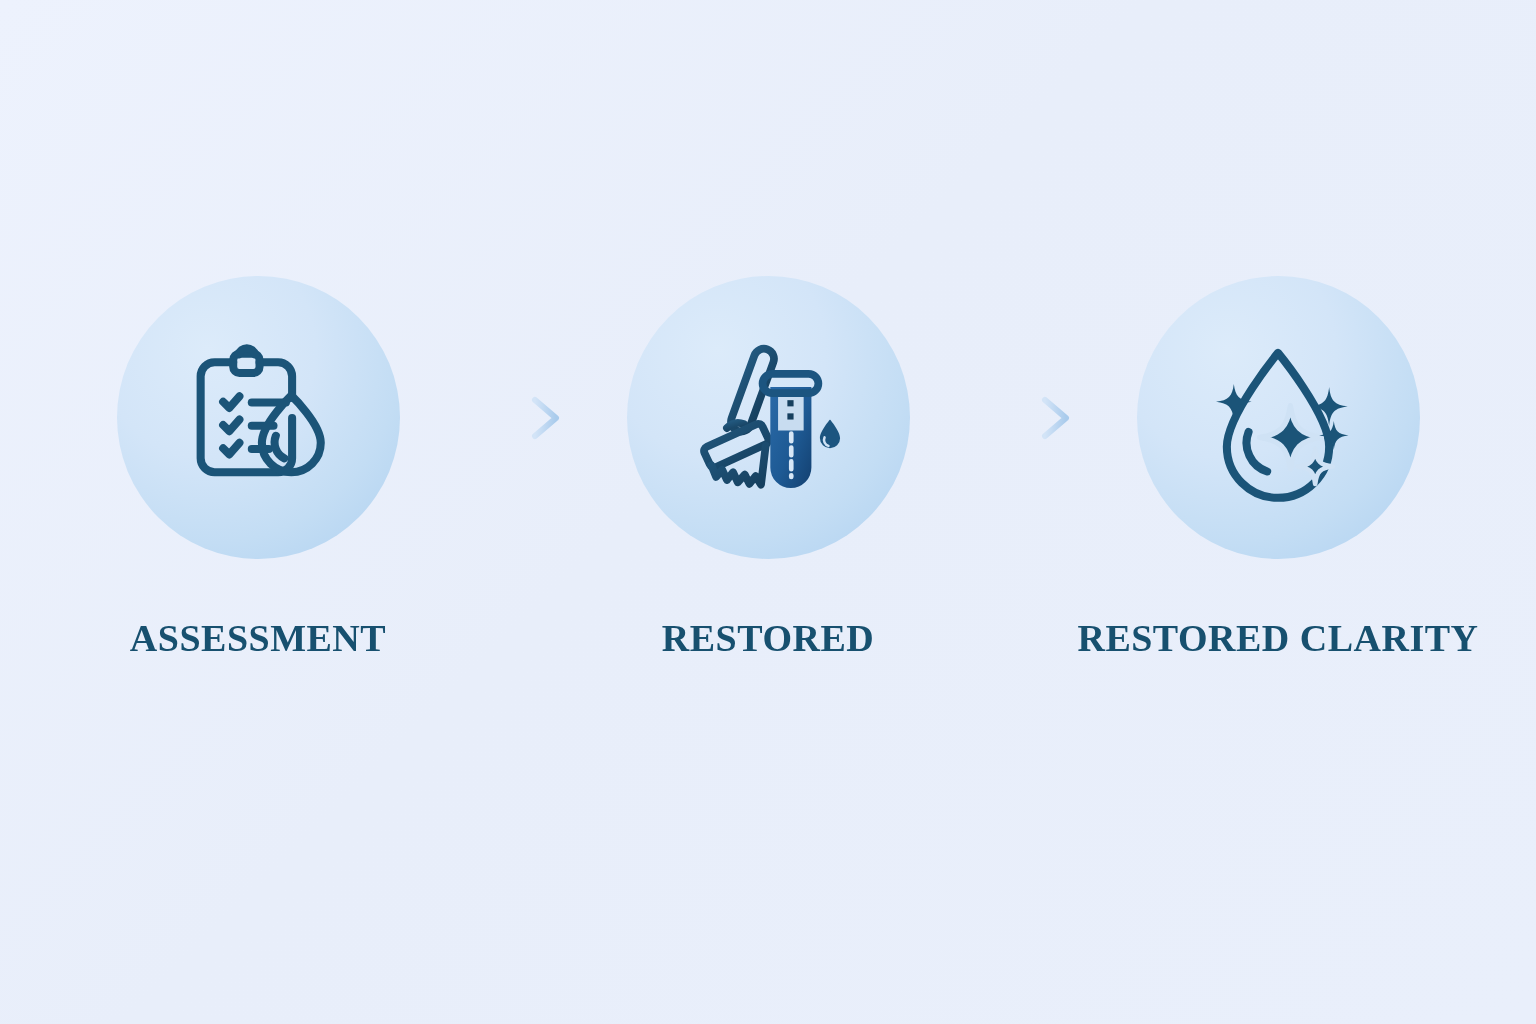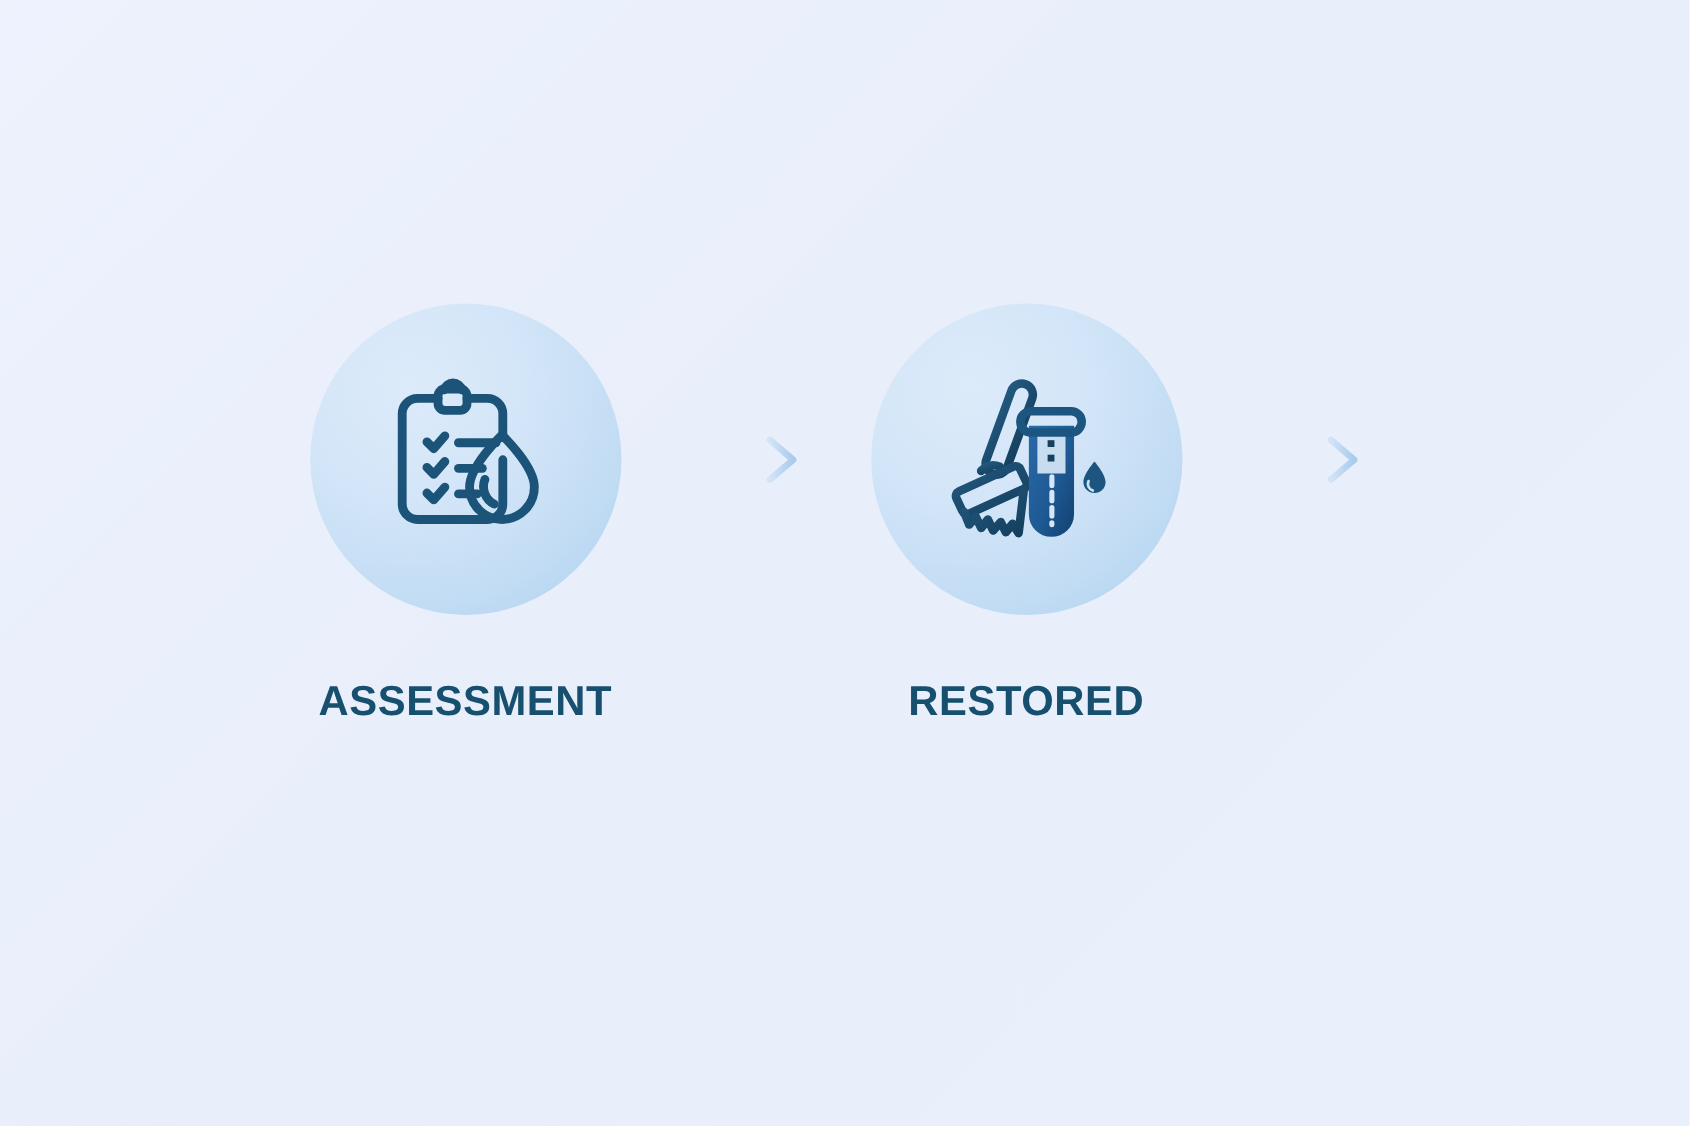--- a/index.html
+++ b/index.html
@@ -25,20 +25,21 @@
   .process-row {
     position: absolute;
     left: 0;
     top: 276px;
     width: 1536px;
     height: 400px;
     display: flex;
     flex-direction: row;
     align-items: flex-start;
     justify-content: center;
+    font-family: Liberation Serif, serif;
   }
 
   .step {
     width: 330px;
     display: flex;
     flex-direction: column;
     align-items: center;
   }
 
   .step-badge {
@@ -188,15 +189,41 @@
             <stop offset="100%" stop-color="#a9cbec"></stop>
           </linearGradient>
         </defs>
         <g fill="none" stroke="url(#arrowGrad2)" stroke-width="6" stroke-linecap="round" stroke-linejoin="round">
           <path d="M4 26 H96"></path>
           <path d="M76 8 L97 26 L76 44"></path>
         </g>
       </svg>
     </div>
 
+    <div class="step">
+      <div class="step-badge">
+        <svg viewBox="0 0 120 120">
+
+          <path d="M60 18 C60 18 27 58 27 78.5 A33 33 0 0 0 93 78.5 C93 58 60 18 60 18 Z" fill="none" stroke="#1b5478" stroke-width="5.2" stroke-linecap="round" stroke-linejoin="round"></path>
+
+          <path d="M41 69 a19.5 19.5 0 0 0 12 25.5" fill="none" stroke="#1b5478" stroke-width="5.2" stroke-linecap="round"></path>
+
+          <path d="M68 52 C70 66 74.5 70.5 88 72.5 C74.5 74.5 70 79 68 93
+                   C66 79 61.5 74.5 48 72.5 C61.5 70.5 66 66 68 52 Z" fill="#1b5478" stroke="#cfe2f5" stroke-width="3.4" stroke-linejoin="round"></path>
+
+          <path d="M31.5 38 C32.5 46 35 48.5 43 49.5 C35 50.5 32.5 53 31.5 61
+                   C30.5 53 28 50.5 20 49.5 C28 48.5 30.5 46 31.5 38 Z" fill="#1b5478"></path>
+
+          <path d="M93 40 C94 49 96.5 51.5 105 52.5 C96.5 53.5 94 56 93 65
+                   C92 56 89.5 53.5 81 52.5 C89.5 51.5 92 49 93 40 Z" fill="#1b5478"></path>
+
+          <path d="M96 62 C96.8 68.5 98.8 70.5 105.5 71.3 C98.8 72.1 96.8 74.1 96 80.6
+                   C95.2 74.1 93.2 72.1 86.5 71.3 C93.2 70.5 95.2 68.5 96 62 Z" fill="#1b5478"></path>
+
+          <path d="M84 80 C84.9 88 87.3 90.4 95.3 91.3 C87.3 92.2 84.9 94.6 84 102.6
+                   C83.1 94.6 80.7 92.2 72.7 91.3 C80.7 90.4 83.1 88 84 80 Z" fill="#1b5478" stroke="#cfe2f5" stroke-width="3" stroke-linejoin="round"></path>
+        </svg>
+      </div>
+      <div class="step-label">RESTORED CLARITY</div>
+    </div>
 
   </div>
 </div>
 
 </body></html>

